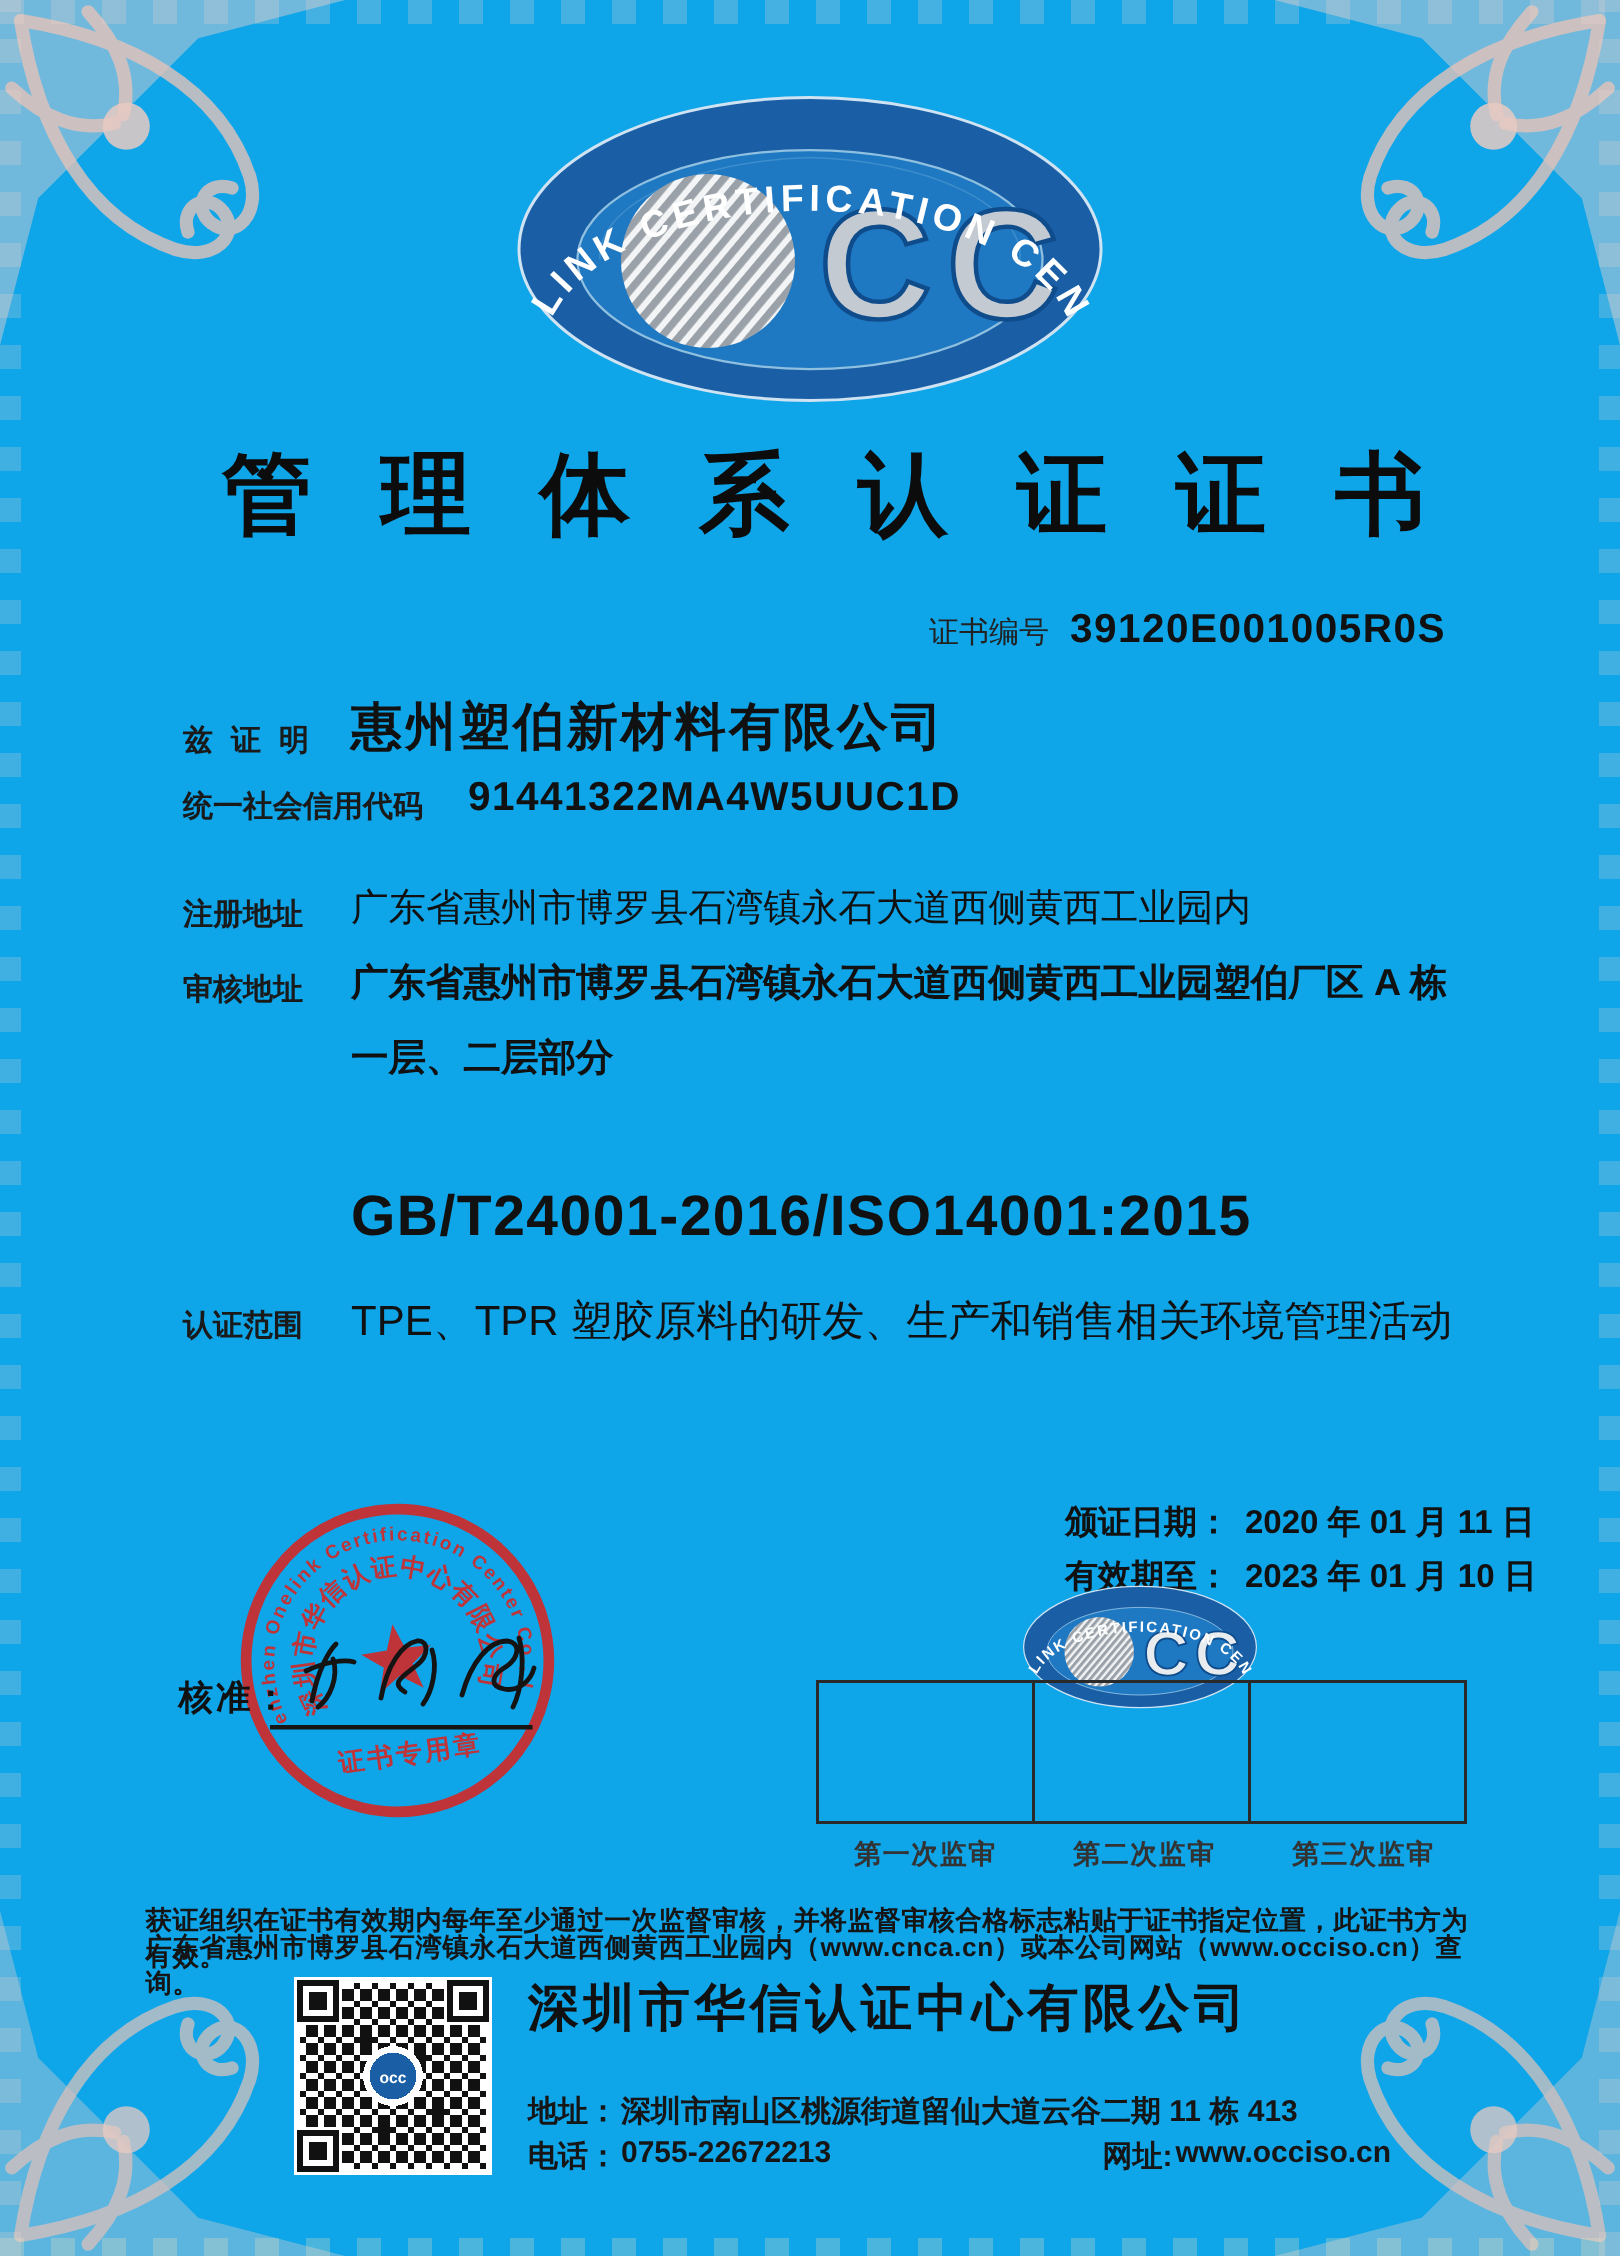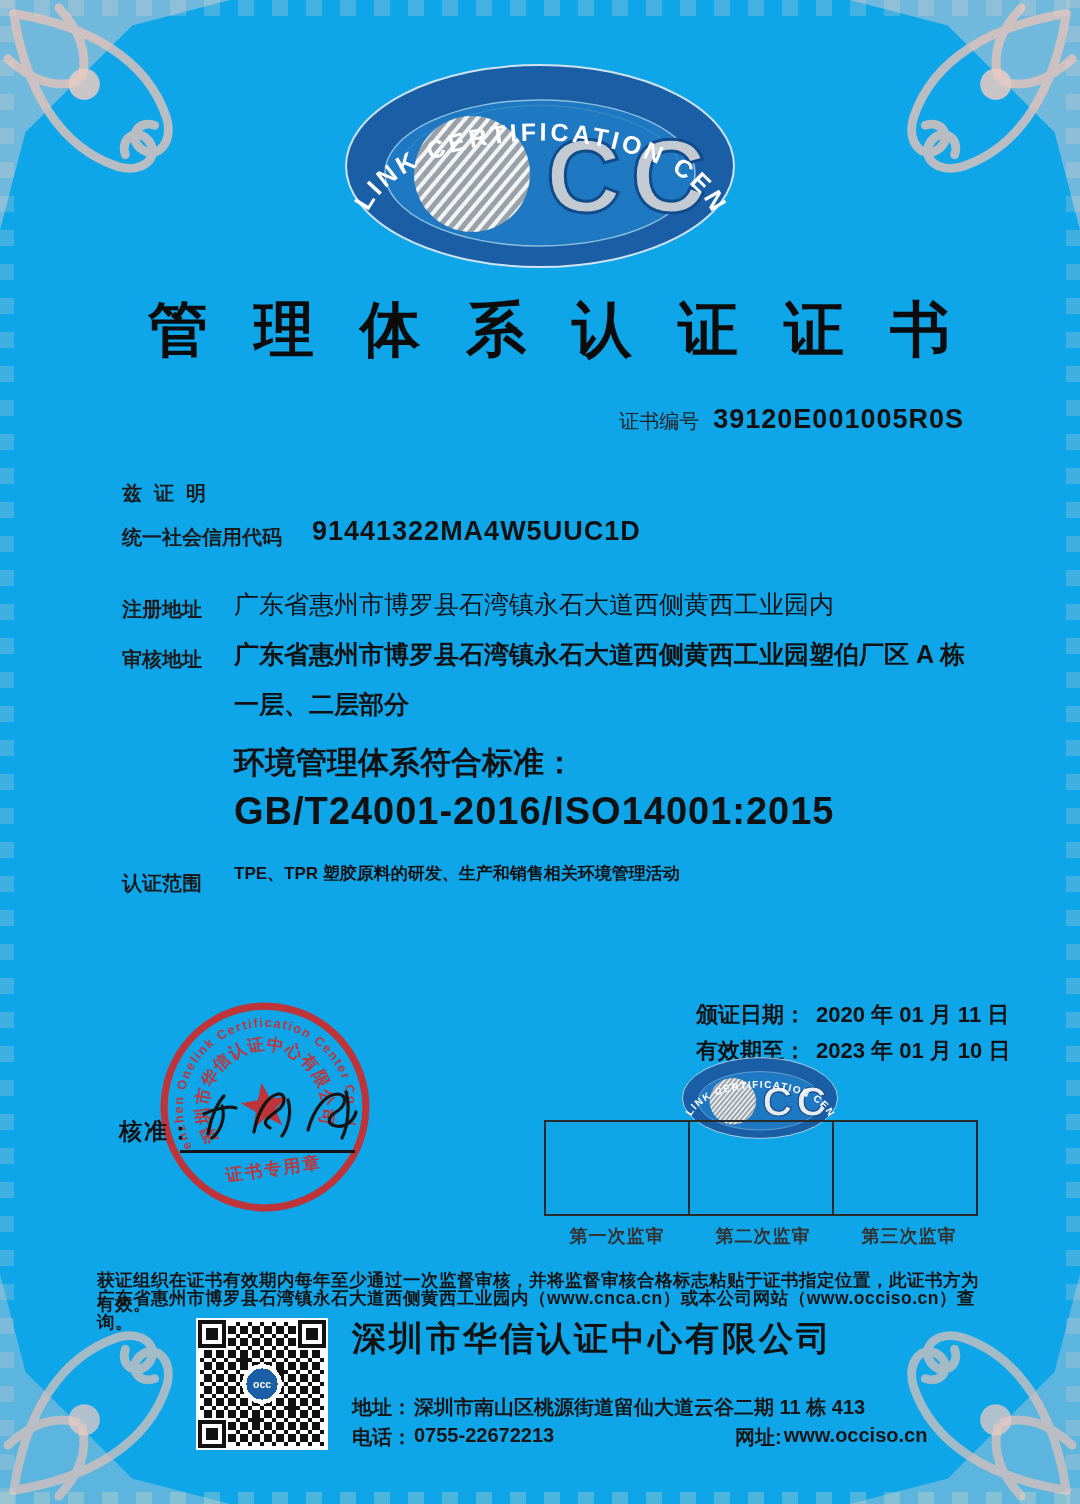--- a/index.html
+++ b/index.html
@@ -48,24 +48,24 @@
   .credit-label{left:122px;top:524px;}
   .credit-value{left:312px;top:516px;font-size:27px;font-weight:800;letter-spacing:1px;}
   .reg-label{left:122px;top:596px;}
   .reg-value{left:234px;top:588px;font-size:25px;font-weight:400;}
   .audit-label{left:122px;top:646px;}
   .audit-value1{left:234px;top:638px;font-size:25px;font-weight:800;}
   .audit-value2{left:234px;top:688px;font-size:25px;font-weight:800;}
   .std-heading{left:234px;top:742px;font-size:31px;font-weight:800;}
   .std-code{left:234px;top:790px;font-size:38px;font-weight:800;letter-spacing:1px;}
   .scope-label{left:122px;top:870px;}
-  .scope-value{left:234px;top:862px;font-size:17px;font-weight:700;}
-
-  
-  .date-row{display:flex;gap:10px;font-size:22px;font-weight:800;}
+  .scope-value{left:234px;top:862px;font-size:28px;font-weight:400;}
+
+  
+  .date-row{display:flex;gap:10px;font-size:22px;font-weight:800;margin-left:14px;}
   .issue-row{left:696px;top:1000px;}
   .valid-row{left:696px;top:1036px;}
   .mini-logo{left:680px;top:1056px;width:160px;height:84px;}
   .approve-label{left:119px;top:1116px;font-size:23px;font-weight:800;letter-spacing:2px;z-index:4;}
   .sig-line{left:180px;top:1150px;width:175px;height:3px;background:#151515;z-index:3;}
   .signature{left:196px;top:1082px;width:175px;height:70px;z-index:3;}
   .seal{left:158px;top:1000px;width:214px;height:214px;z-index:2;opacity:.92;transform:rotate(-8deg);}
 
   .audit-table{left:544px;top:1120px;display:flex;z-index:1;}
   .audit-cell{width:142px;height:92px;border:2px solid #2a2a2a;background:transparent;}
@@ -154,32 +154,32 @@
   </svg>
 
   <div class="abs cert-title">管理体系认证证书</div>
 
   <div class="abs certno-row">
     <span class="certno-label">证书编号</span>
     <span class="certno-value">39120E001005R0S</span>
   </div>
 
   <div class="abs flabel certify-label">兹证明</div>
+  <div class="abs company-name">惠州塑伯新材料有限公司</div>
 
   <div class="abs flabel credit-label">统一社会信用代码</div>
   <div class="abs credit-value">91441322MA4W5UUC1D</div>
 
   <div class="abs flabel reg-label">注册地址</div>
   <div class="abs reg-value">广东省惠州市博罗县石湾镇永石大道西侧黄西工业园内</div>
 
   <div class="abs flabel audit-label">审核地址</div>
   <div class="abs audit-value1">广东省惠州市博罗县石湾镇永石大道西侧黄西工业园塑伯厂区 A 栋</div>
   <div class="abs audit-value2">一层、二层部分</div>
 
-  <div class="abs std-heading">环境管理体系符合标准：</div>
   <div class="abs std-code">GB/T24001-2016/ISO14001:2015</div>
 
   <div class="abs flabel scope-label">认证范围</div>
   <div class="abs scope-value">TPE、TPR 塑胶原料的研发、生产和销售相关环境管理活动</div>
 
   <div class="abs date-row issue-row">
     <span>颁证日期：</span>
     <span>2020 年 01 月 11 日</span>
   </div>
   <div class="abs date-row valid-row">

